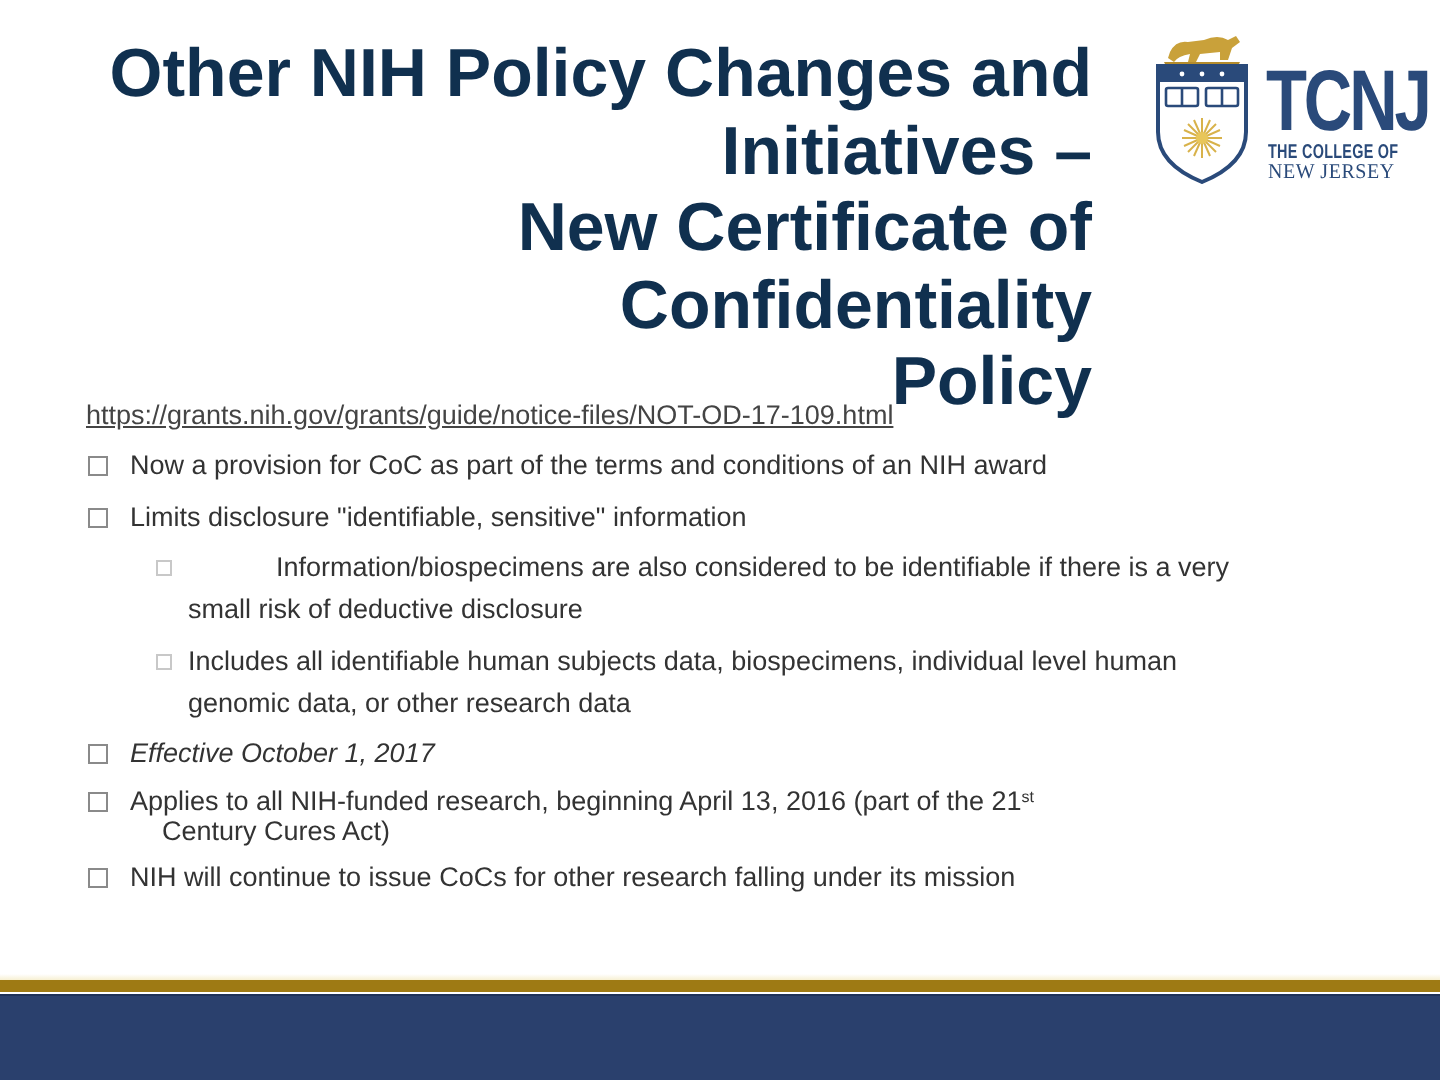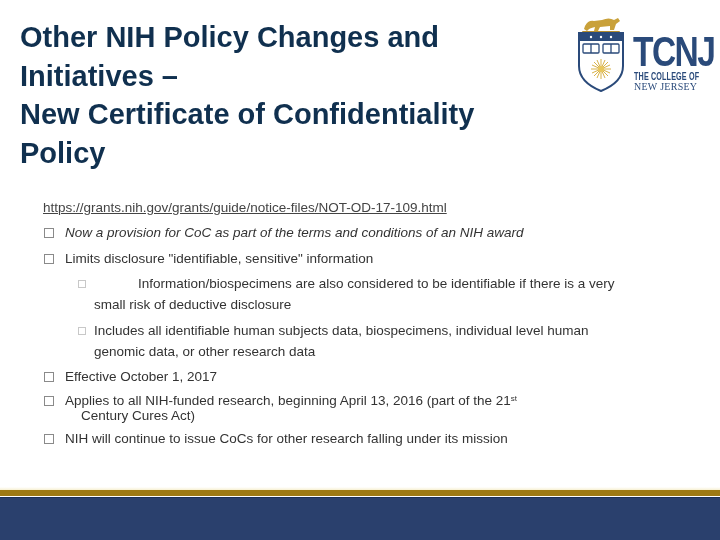--- a/index.html
+++ b/index.html
@@ -3,23 +3,23 @@
   <meta charset="utf-8">
   <style>
     * { margin: 0; padding: 0; box-sizing: border-box; }
     html, body { width: 720px; height: 540px; overflow: hidden; background: #ffffff; }
     body { position: relative; font-family: "Liberation Sans", sans-serif; }
 
     .slide { position: absolute; left: 0; top: 0; width: 720px; height: 540px; background: #ffffff; }
 
     .title {
       position: absolute; left: 20px; top: 18px; width: 526px;
-      text-align: left; color: #10304f;
+      text-align: right; color: #10304f;
       font-family: "Liberation Sans", sans-serif; font-weight: bold;
-      font-size: 29px; line-height: 38.5px;
+      font-size: 34px; line-height: 38.5px;
     }
     .title span { display: block; }
 
     .logo { position: absolute; left: 576px; top: 14px; width: 130px; height: 80px; }
     .logo-shield { position: absolute; left: 0; top: 0; width: 50px; height: 78px; }
     .logo-wordmark { position: absolute; left: 57px; top: 18px; width: 72px; height: 60px; }
     .tcnj {
       position: absolute; left: 0; top: 0; color: #2a4a7a;
       font-family: "Liberation Sans", sans-serif; font-weight: bold;
       font-size: 43px; line-height: 38px; letter-spacing: -2px;
@@ -109,21 +109,21 @@
       <div class="college">THE COLLEGE OF</div>
       <div class="newjersey">NEW JERSEY</div>
     </div>
   </div>
 
   <div class="content">
     <a class="link">https://grants.nih.gov/grants/guide/notice-files/NOT-OD-17-109.html</a>
 
     <div class="item" style="left:0;top:224px;">
       <span class="bullet" style="left:44px;top:4px;"></span>
-      <span class="item-text" style="left:65px;top:0;font-style:italic;">Now a provision for CoC as part of the terms and conditions of an NIH award</span>
+      <span class="item-text" style="left:65px;top:0;">Now a provision for CoC as part of the terms and conditions of an NIH award</span>
     </div>
 
     <div class="item" style="left:0;top:250px;">
       <span class="bullet" style="left:44px;top:4px;"></span>
       <span class="item-text" style="left:65px;top:0;">Limits disclosure "identifiable, sensitive" information</span>
     </div>
 
     <div class="item" style="left:0;top:275px;">
       <span class="bullet sub" style="left:78px;top:5px;"></span>
       <span class="item-text" style="left:94px;top:0;margin-left:44px;">Information/biospecimens are also considered to be identifiable if there is a very</span>
@@ -131,21 +131,21 @@
     </div>
 
     <div class="item" style="left:0;top:322px;">
       <span class="bullet sub" style="left:78px;top:5px;"></span>
       <span class="item-text" style="left:94px;top:0;">Includes all identifiable human subjects data, biospecimens, individual level human</span>
       <span class="item-text" style="left:94px;top:21px;">genomic data, or other research data</span>
     </div>
 
     <div class="item" style="left:0;top:368px;">
       <span class="bullet" style="left:44px;top:4px;"></span>
-      <span class="item-text" style="left:65px;top:0;">Effective October 1, 2017</span>
+      <span class="item-text" style="left:65px;top:0;font-style:italic;">Effective October 1, 2017</span>
     </div>
 
     <div class="item" style="left:0;top:392px;">
       <span class="bullet" style="left:44px;top:4px;"></span>
       <span class="item-text" style="left:65px;top:0;"><span>Applies to all NIH-funded research, beginning April 13, 2016 (part of the 21</span><sup>st</sup></span>
       <span class="item-text" style="left:65px;top:15px;margin-left:16px;">Century Cures Act)</span>
     </div>
 
     <div class="item" style="left:0;top:430px;">
       <span class="bullet" style="left:44px;top:4px;"></span>

